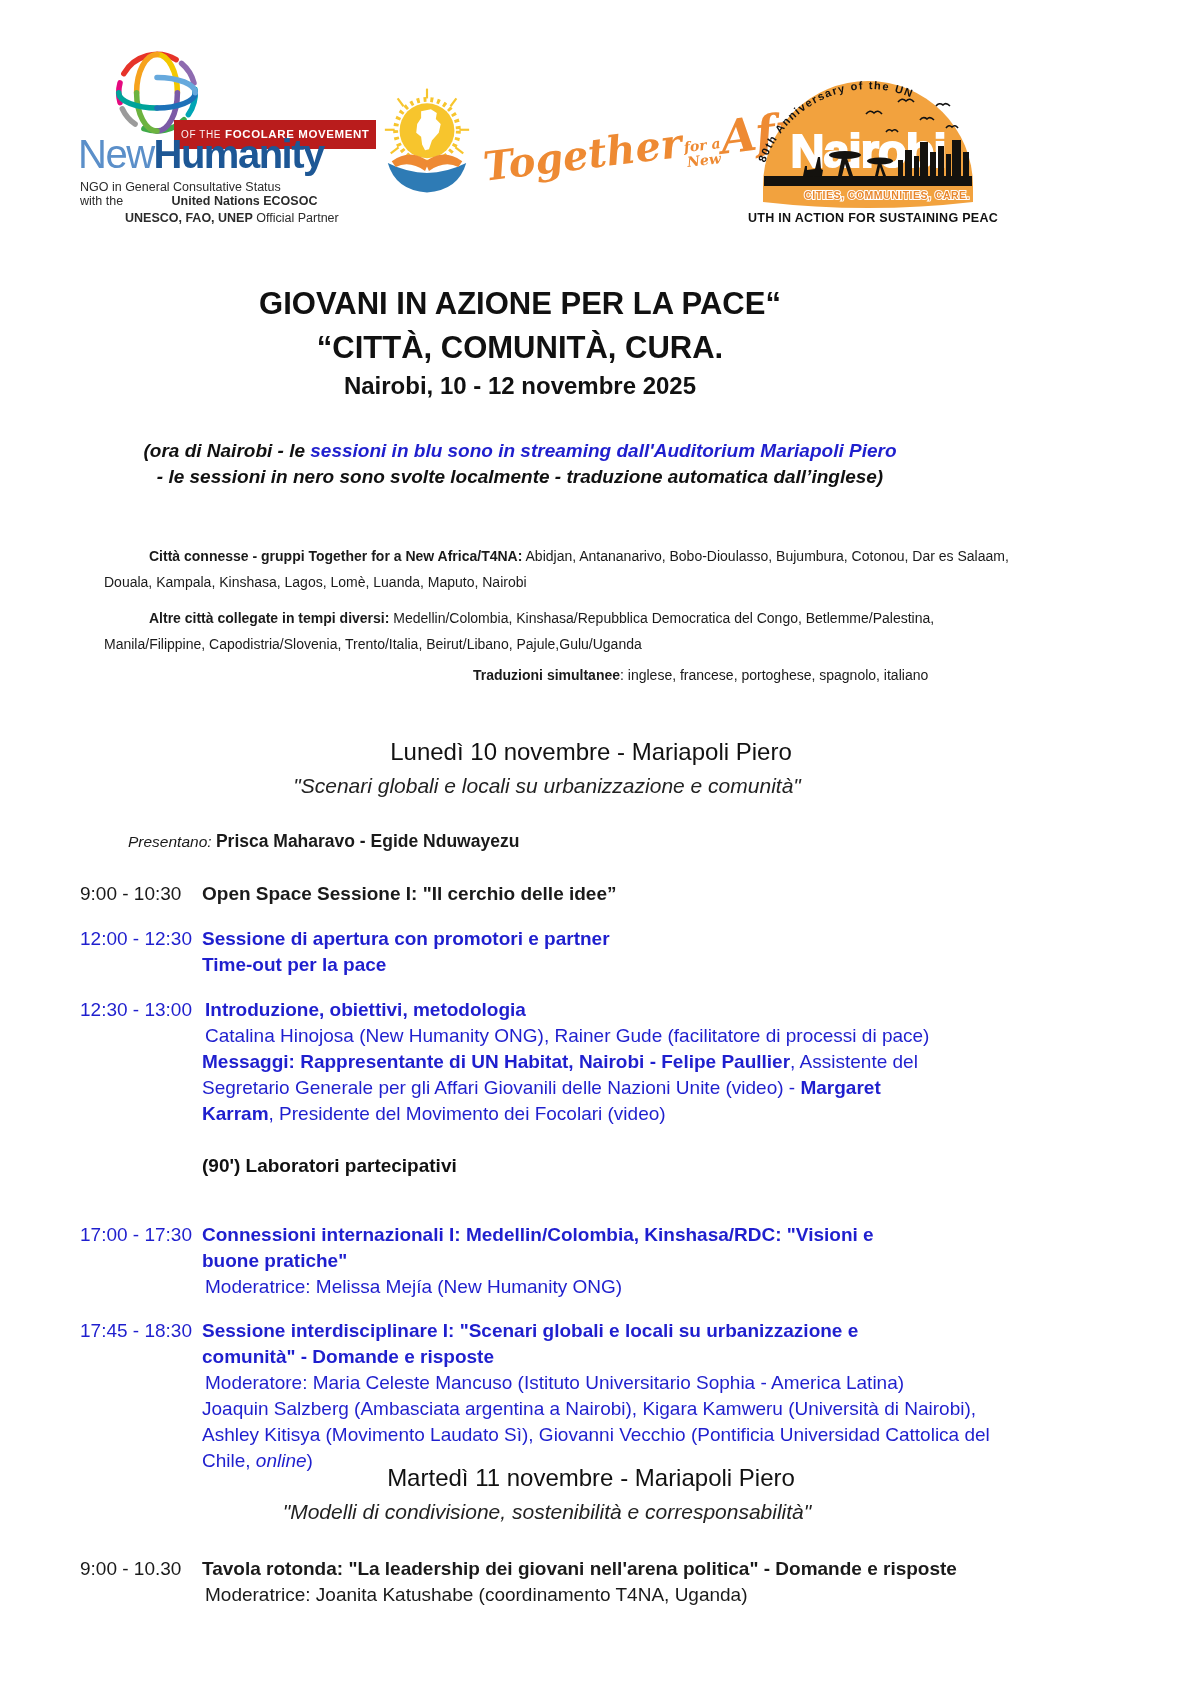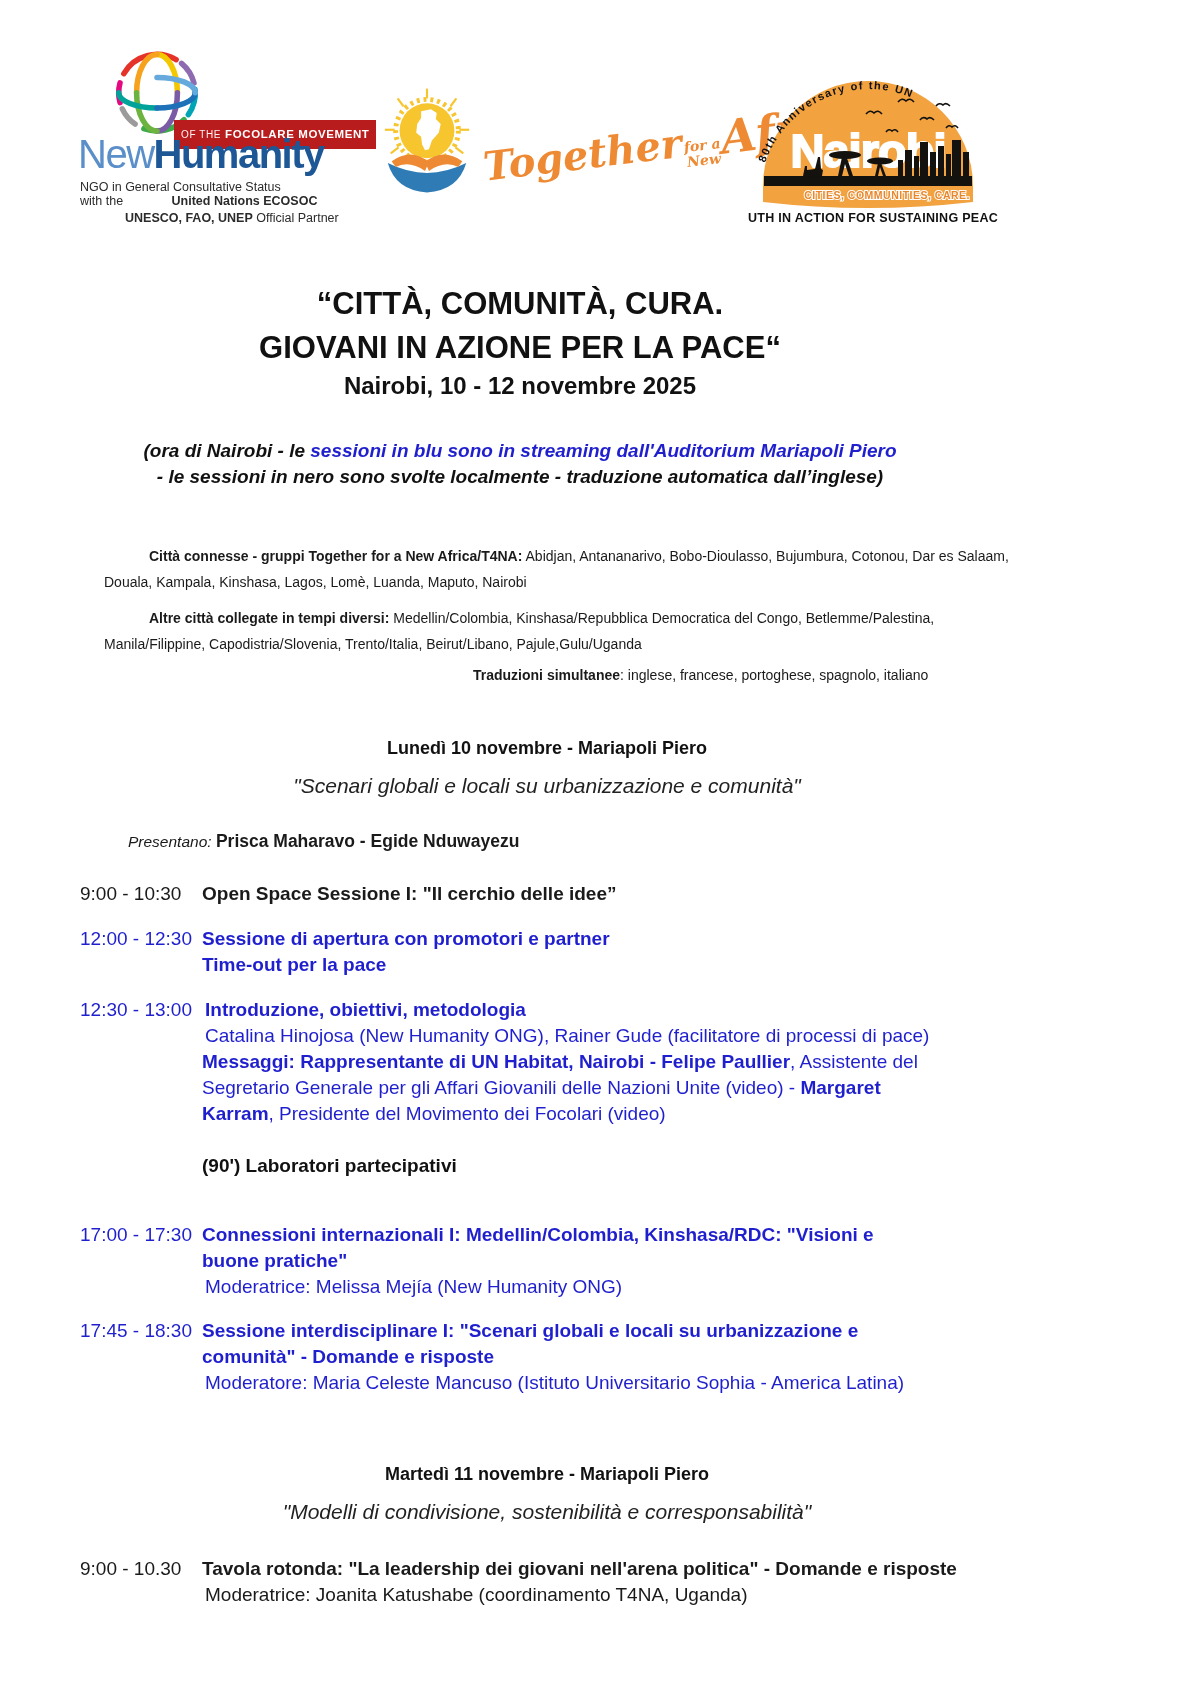--- a/index.html
+++ b/index.html
@@ -44,21 +44,21 @@
   .doc-date  { top:372px; font-size:24px; font-weight:bold; color:#111; }
   .doc-note  { top:438px; font-size:19px; font-weight:bold; font-style:italic; line-height:26px; color:#111; }
   .blue { color:#1f1fce; }
 
   .para { font-size:14px; line-height:25.5px; }
   .cities-para { top:544px; left:104px; width:935px; }
   .other-para  { top:606px; left:104px; width:935px; }
   .trans-para  { top:663px; left:428px; white-space:nowrap; }
   .b { font-weight:bold;margin-left:45px; }
 
-  .day-head { font-size:18px; font-weight:bold; color:#111; }
+  .day-head { font-size:24px; font-weight:normal; color:#111;padding-left:44px; }
   .day-sub  { font-size:21px; font-style:italic; color:#222; }
   .d1-head { top:738px; } .d1-sub { top:774px; }
   .d2-head { top:1464px; } .d2-sub { top:1500px; }
 
   .presenters { top:831px; left:80px; font-size:15.5px; }
   .presenters .label { font-style:italic;margin-left:48px; }
   .presenters .names { font-weight:bold; font-size:17.5px; }
 
   
   .row { position:absolute; left:80px; display:flex;justify-content:space-between; }
@@ -172,22 +172,22 @@
         <rect x="198" y="114" width="5" height="24"></rect>
         <rect x="204" y="100" width="9" height="38"></rect>
         <rect x="215" y="112" width="6" height="26"></rect>
       </g>
       <text x="222" y="159" text-anchor="end" font-size="10.5" font-weight="bold" fill="#e8862c" stroke="#ffffff" stroke-width="2" paint-order="stroke" letter-spacing=".5">CITIES, COMMUNITIES, CARE.</text>
       <text x="120" y="182" text-anchor="middle" font-size="12.5" font-weight="bold" fill="#111" letter-spacing=".3">YOUTH IN ACTION FOR SUSTAINING PEACE</text>
     </svg>
   </div>
 
   <div class="abs center-wrap doc-title">
+    <div>GIOVANI IN AZIONE PER LA PACE“</div>
     <div>“CITTÀ, COMUNITÀ, CURA.</div>
-    <div>GIOVANI IN AZIONE PER LA PACE“</div>
   </div>
   <div class="abs center-wrap doc-date">Nairobi, 10 - 12 novembre 2025</div>
 
   <div class="abs center-wrap doc-note">
     <div><span>(ora di Nairobi - le </span><span class="blue">sessioni in blu sono in streaming dall'Auditorium Mariapoli Piero</span></div>
     <div>- le sessioni in nero sono svolte localmente - traduzione automatica dall’inglese)</div>
   </div>
 
   <div class="abs para cities-para"><span class="b">Città connesse - gruppi Together for a New Africa/T4NA:</span><span> Abidjan, Antananarivo, Bobo-Dioulasso, Bujumbura, Cotonou, Dar es Salaam, Douala, Kampala, Kinshasa, Lagos, Lomè, Luanda, Maputo, Nairobi</span></div>
 
@@ -235,20 +235,21 @@
       <div class="title maxw700">Connessioni internazionali I: Medellin/Colombia, Kinshasa/RDC: "Visioni e buone pratiche"</div>
       <div class="pad2">Moderatrice: Melissa Mejía (New Humanity ONG)</div>
     </div>
   </div>
 
   <div class="row s5">
     <div class="time blue">17:45 - 18:30</div>
     <div class="content blue">
       <div class="title maxw700">Sessione interdisciplinare I: "Scenari globali e locali su urbanizzazione e comunità" - Domande e risposte</div>
       <div class="pad2">Moderatore: Maria Celeste Mancuso (Istituto Universitario Sophia - America Latina)</div>
+      <div><span>Joaquin Salzberg (Ambasciata argentina a Nairobi), Kigara Kamweru (Università di Nairobi), Ashley Kitisya (Movimento Laudato Sì), Giovanni Vecchio (Pontificia Universidad Cattolica del Chile, </span><span class="it">online</span><span>)</span></div>
     </div>
   </div>
 
   <div class="abs center-wrap2 day-head d2-head">Martedì 11 novembre - Mariapoli Piero</div>
   <div class="abs center-wrap2 day-sub d2-sub">"Modelli di condivisione, sostenibilità e corresponsabilità"</div>
 
   <div class="row d2s1">
     <div class="time">9:00 - 10.30</div>
     <div class="content">
       <div class="title">Tavola rotonda: "La leadership dei giovani nell'arena politica" - Domande e  risposte</div>

